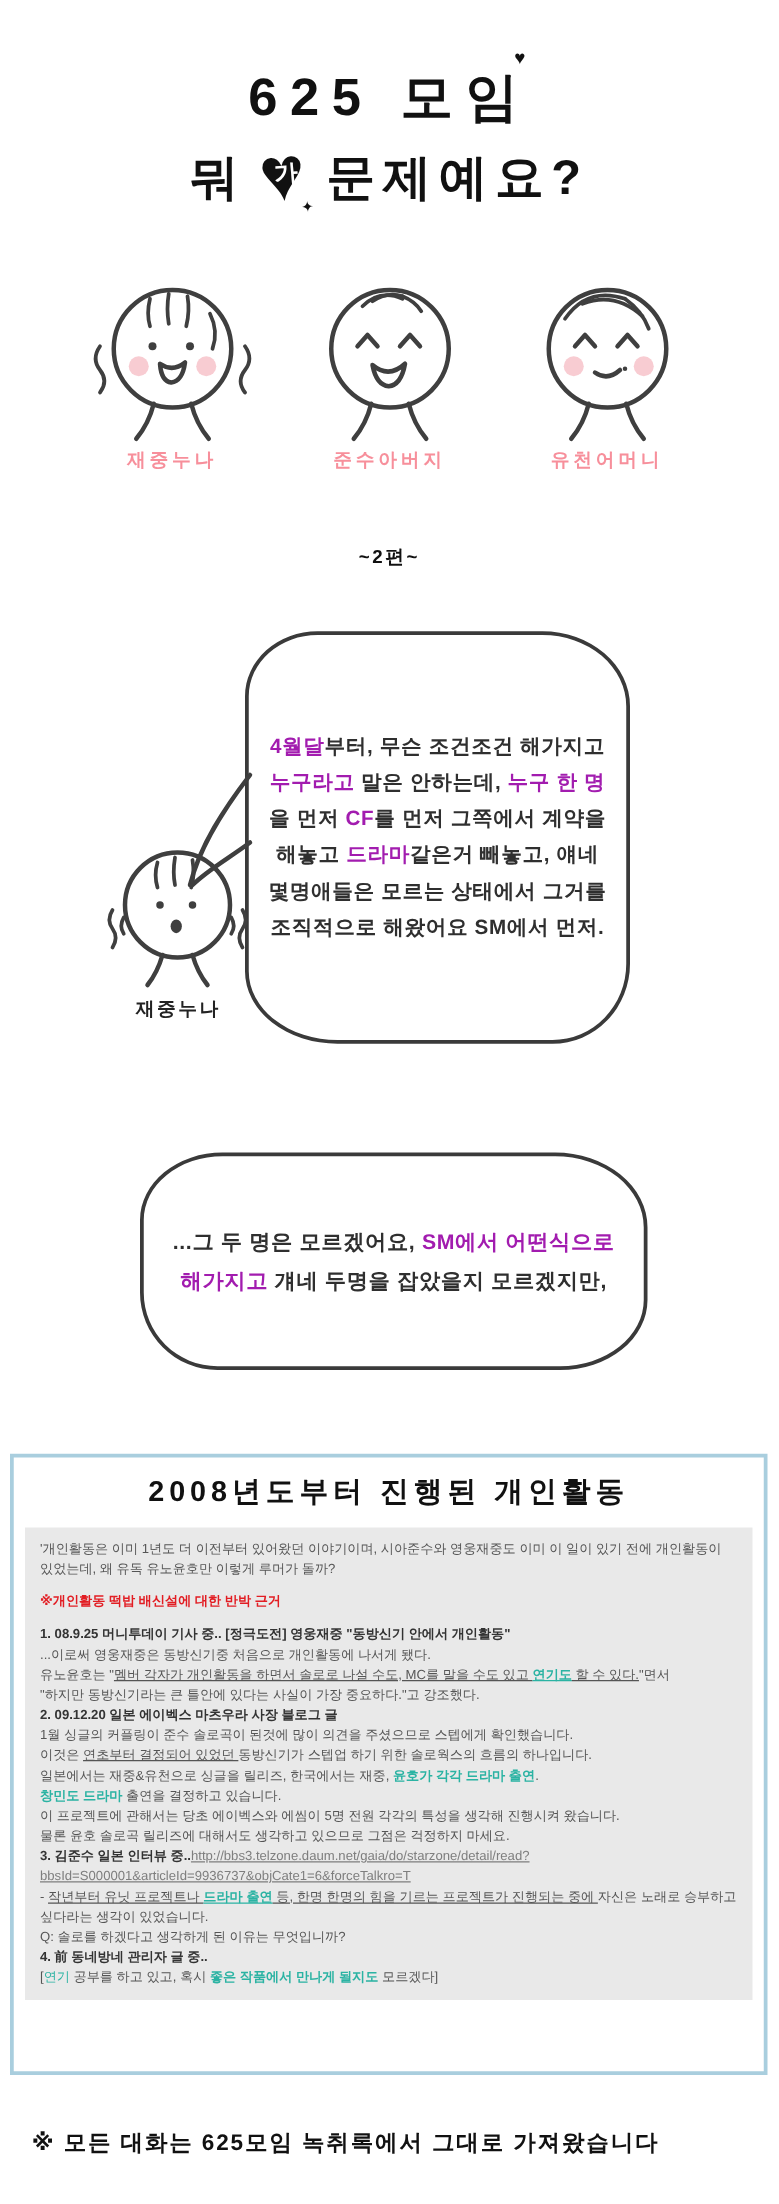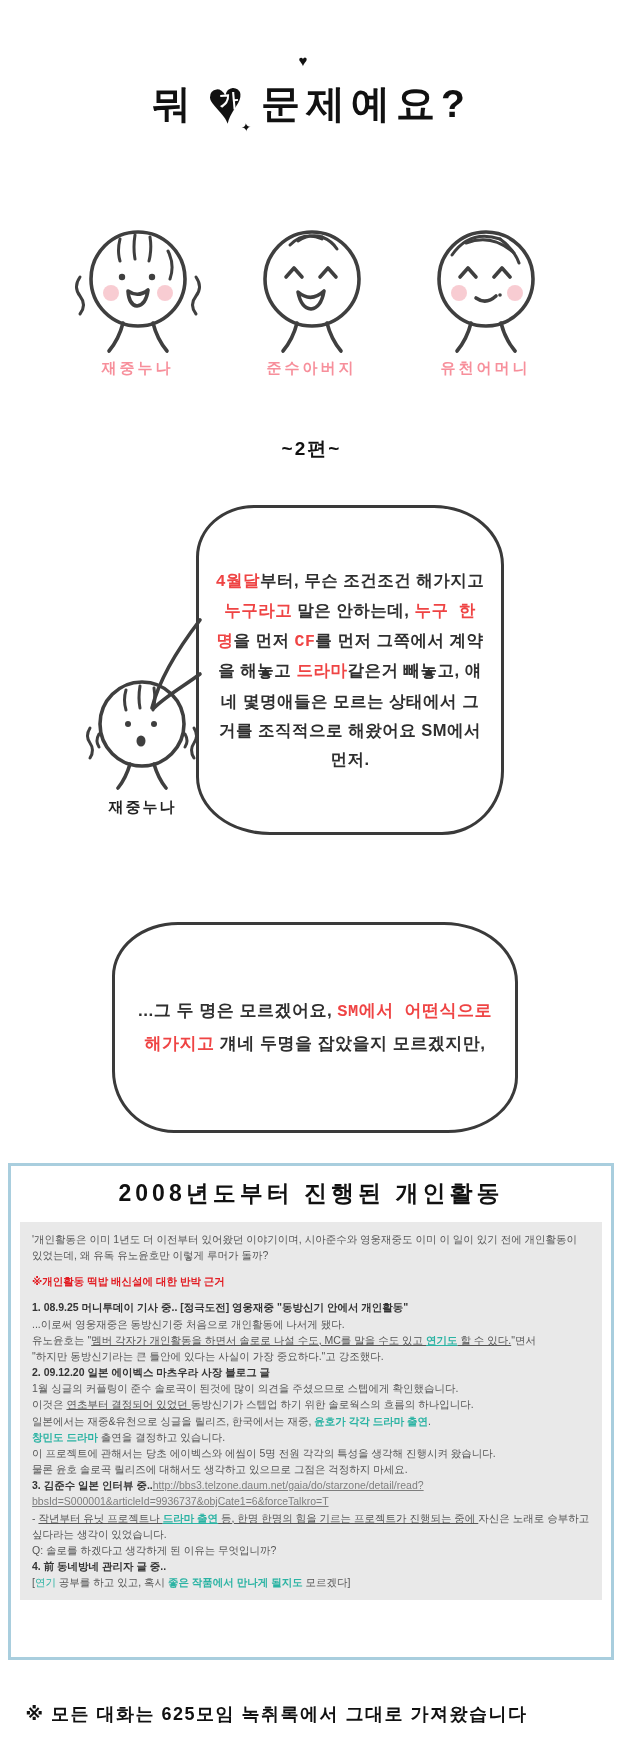--- a/index.html
+++ b/index.html
@@ -16,29 +16,29 @@
   .heart-ga .heart-glyph { font-size:62px; line-height:52px; color:#111; display:block; }
   .heart-ga .heart-char { position:absolute; top:12px; left:0; width:100%; text-align:center; font-size:19px; font-weight:800; color:#fff; letter-spacing:0; }
   .heart-ga .heart-star { position:absolute; bottom:-4px; right:2px; font-size:12px; color:#111; }
 
   
   .chars-row { top:215px; left:0; width:623px; display:flex; justify-content:center; gap:24px; }
   .char-cell { width:150px; text-align:center; }
   .char-cell svg { display:block; margin:0 auto; }
   .char-label { font-size:15px; font-weight:800; color:#f78f9b; letter-spacing:3px; margin-top:2px; }
 
-  .episode { top:436px; left:0; width:623px; text-align:center; font-size:19px; font-weight:800; color:#111; letter-spacing:2px; }
+  .episode { top:436px; left:0; width:623px; text-align:center; font-size:15px; font-weight:800; color:#111; letter-spacing:2px; }
 
   
   .bubble { border:3.5px solid #3a3a3a; background:#fff; display:flex; align-items:center; justify-content:center; text-align:center; }
   .bubble1 { left:196px; top:505px; width:308px; height:330px; border-radius:58px 70px 62px 74px / 52px 60px 64px 58px; }
   .bubble1 .btext { width:272px; font-size:16.5px; font-weight:700; line-height:1.76; letter-spacing:0.5px; }
-  .bubble2 { left:112px; top:922px; width:406px; height:211px; border-radius:66px 74px 70px 62px / 54px 60px 56px 62px; }
+  .bubble2 { left:112px; top:922px; width:406px; height:174px; border-radius:66px 74px 70px 62px / 54px 60px 56px 62px; }
   .bubble2 .btext { width:360px; font-size:17px; font-weight:700; line-height:1.85; letter-spacing:0.5px; }
-  .seg-red { color:#ef4444;font-family:Liberation Mono, monospace; }
+  .seg-red { color:#a21caf; }
 
   .tail-svg { left:138px; top:616px; }
   .speaker-svg { left:72px; top:662px; }
   .speaker-label { left:60px; top:798px; width:165px; text-align:center; font-size:15px; font-weight:800; color:#222; letter-spacing:2px; }
 
   
   .infobox { left:8px; top:1163px; width:606px; min-height:497px; border:3px solid #a9cede; background:#fff; padding:12px 9px 6px; }
   .infobox-title { text-align:center; font-size:23px; font-weight:800; color:#111; letter-spacing:4px; margin-bottom:13px; }
   .gray-block { background:#e9e9e9; padding:9px 12px 10px; }
   .ib-line { font-size:10.5px; line-height:1.54; color:#555; letter-spacing:0; }
@@ -57,20 +57,21 @@
   svg .ink { stroke:#3f3f3f; stroke-width:3.6; fill:none; stroke-linecap:round; stroke-linejoin:round; }
   svg .ink-thin { stroke:#3f3f3f; stroke-width:3; fill:none; stroke-linecap:round; }
   svg .fill-ink { fill:#3f3f3f; stroke:none; }
   svg .blush { fill:#f7c3ca; opacity:.85; stroke:none; }
 </style>
 </head>
 <body>
 
 <div class="abs title-block">
   <div class="title-line1">
+    <span>625 모임</span>
     <span class="mini-heart">♥</span>
   </div>
   <div class="title-line2">
     <span>뭐</span>
     <span class="heart-ga">
       <span class="heart-glyph">♥</span>
       <span class="heart-char">가</span>
       <span class="heart-star">✦</span>
     </span>
     <span>문제예요?</span>

